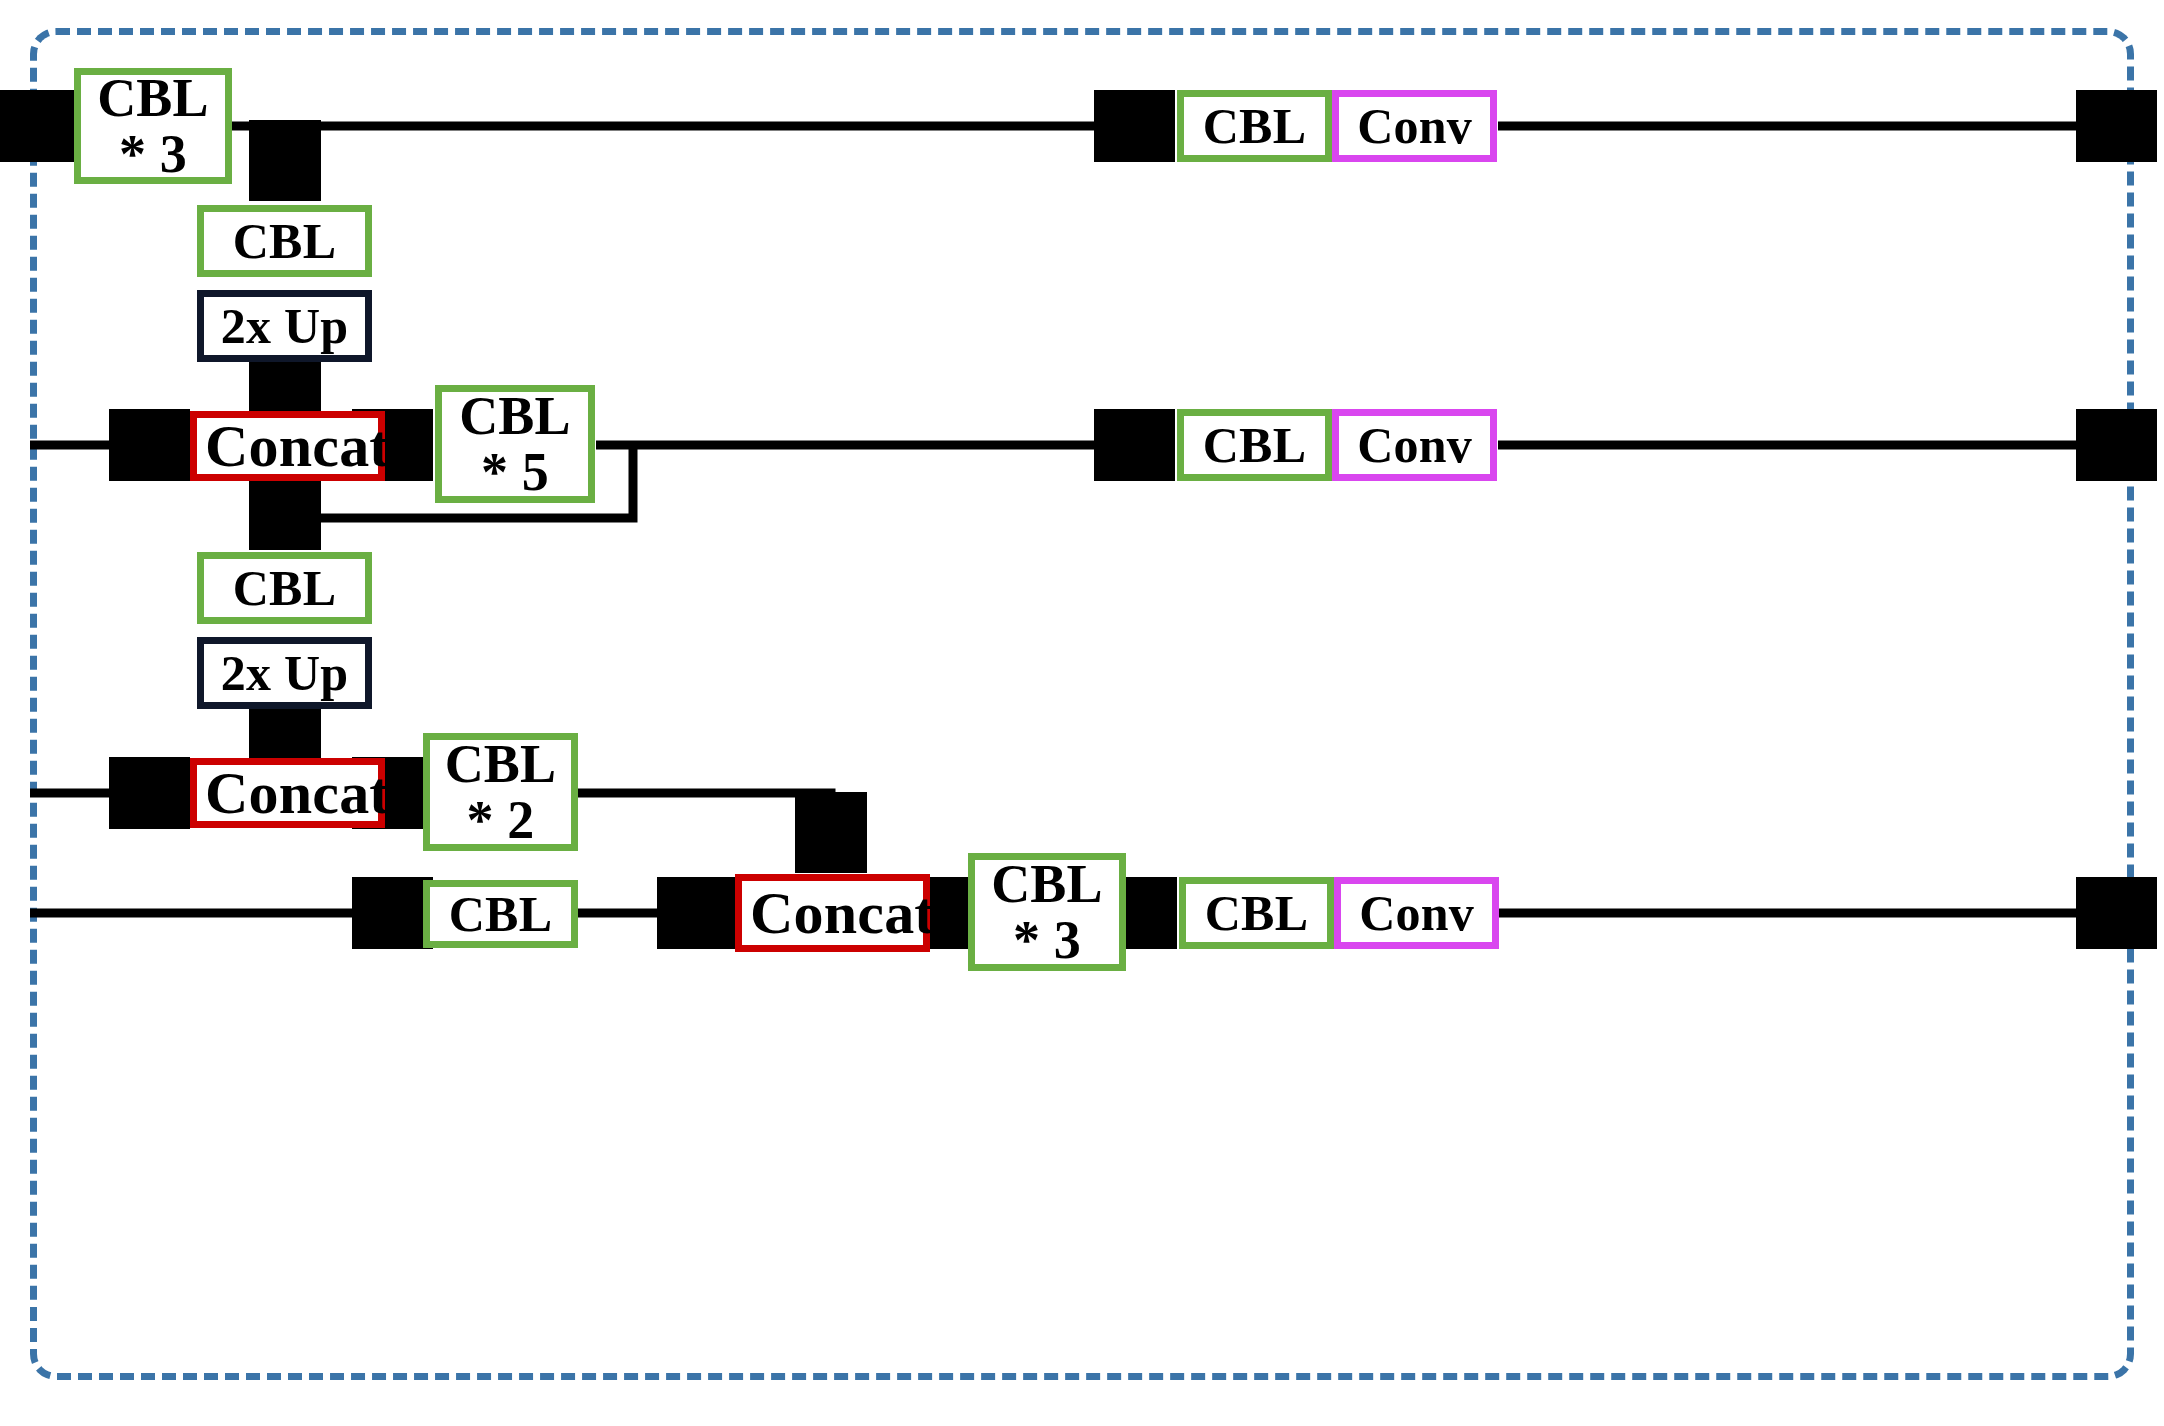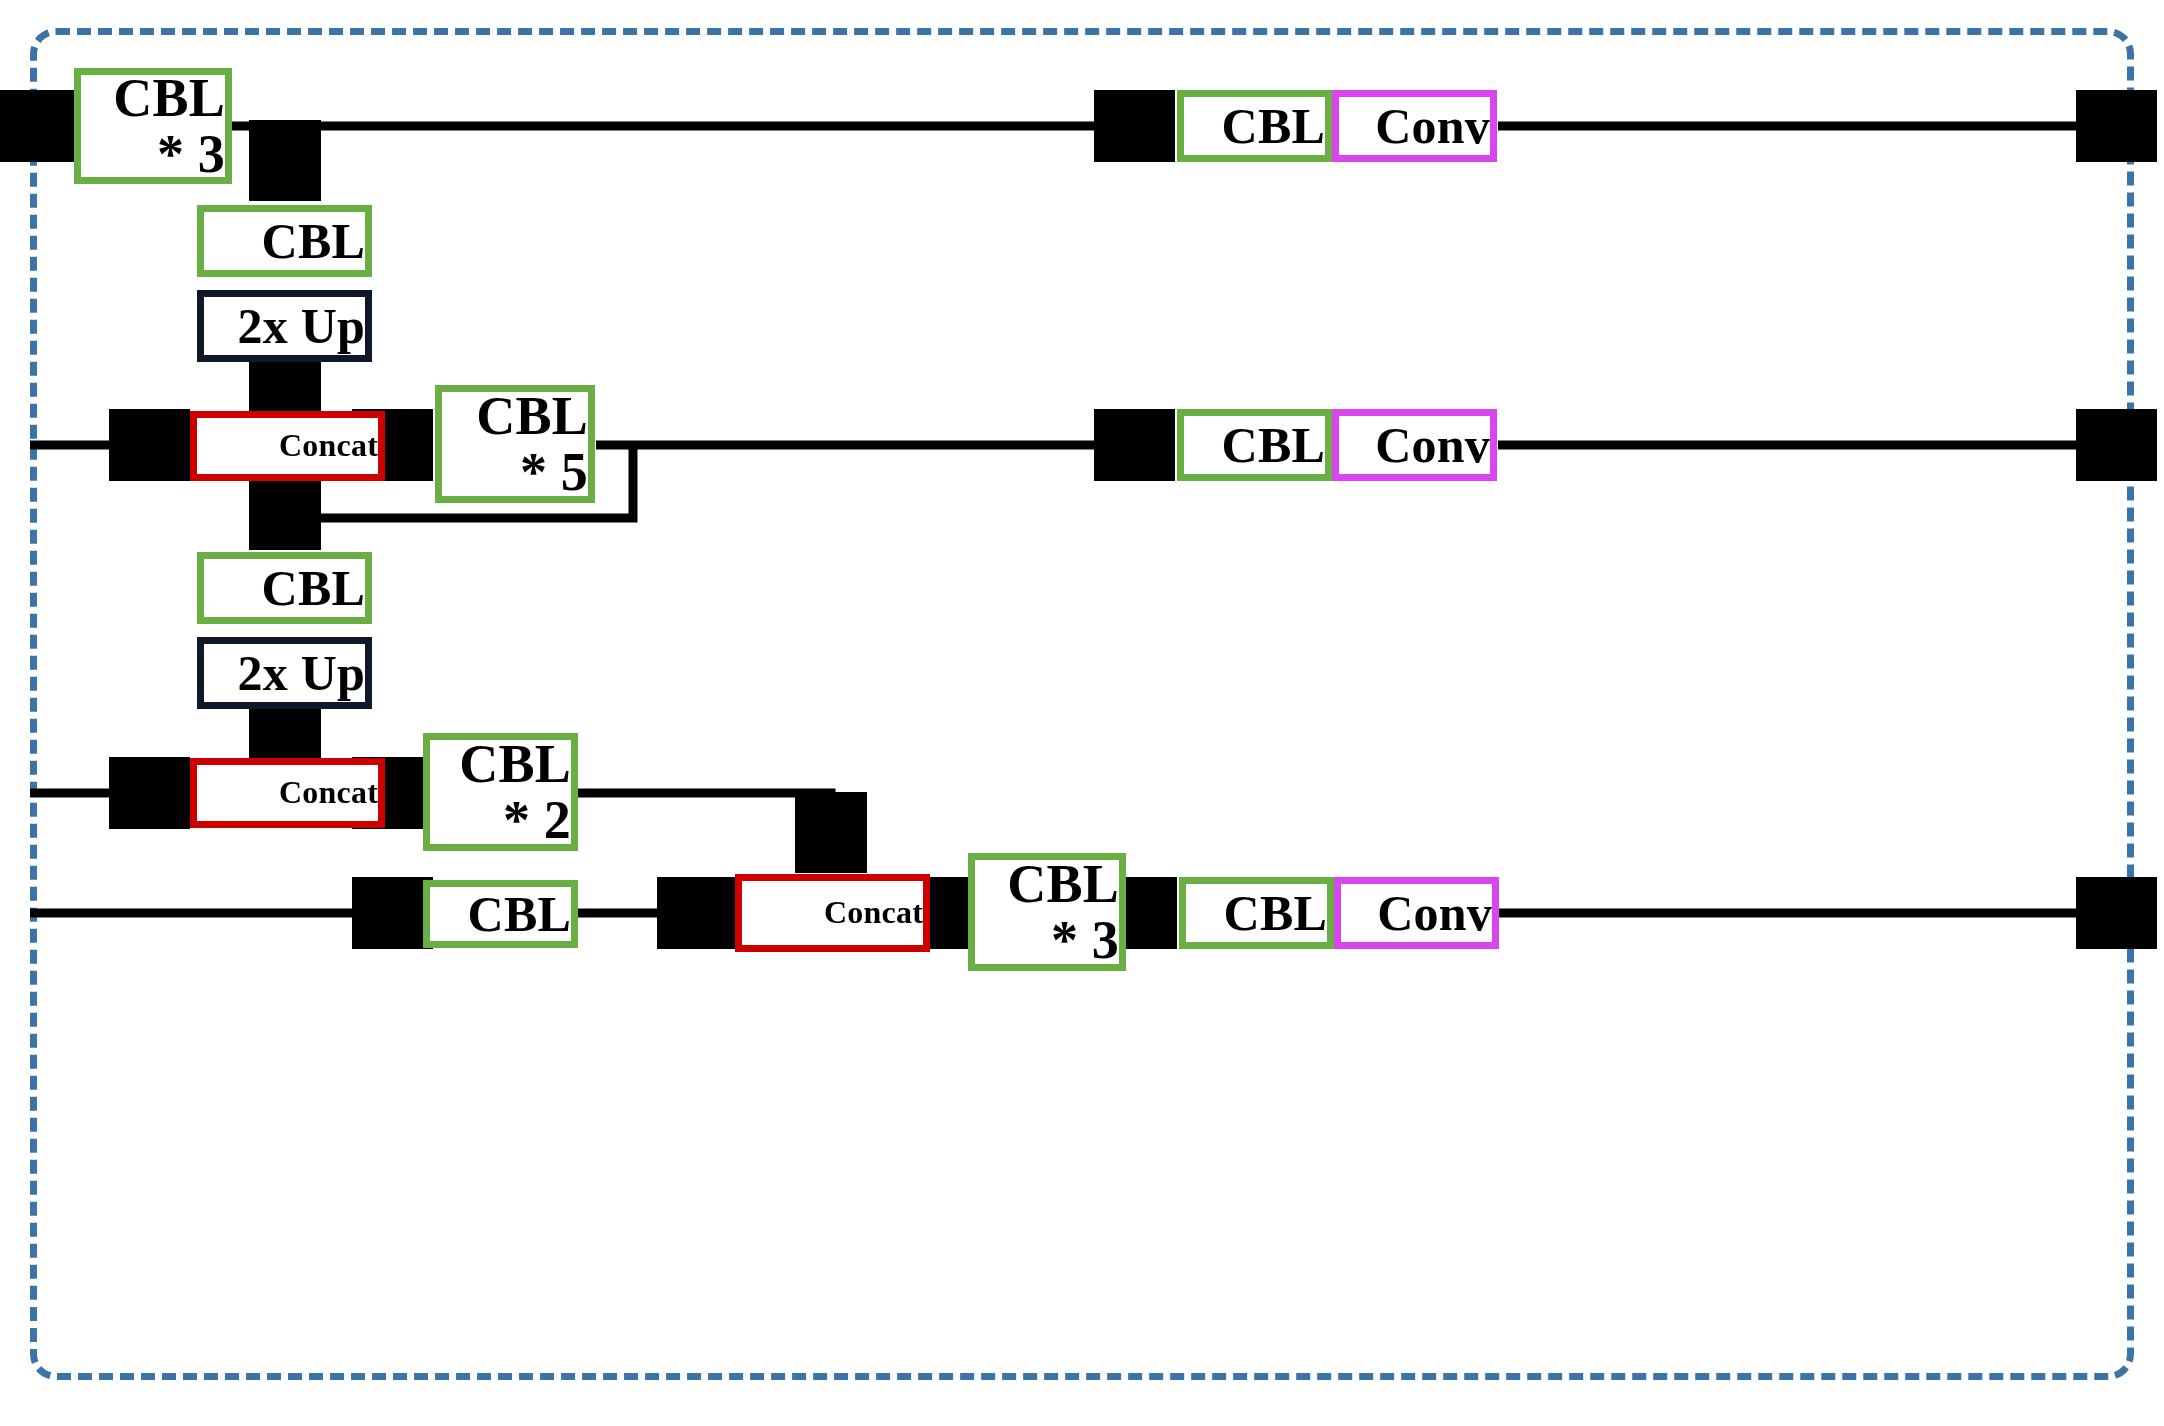--- a/index.html
+++ b/index.html
@@ -44,25 +44,24 @@
     z-index: 5;
   }
   .node.green  { border: 7px solid #6aaf43; }
   .node.blue   { border: 7px solid #0f172a; }
   .node.navy   { border: 7px solid #d946ef; }
   .node.red    { border: 7px solid #cc0000; }
 
   .node .lbl {
     display: block;
     width: 100%;
-    text-align: right;
   }
   .fs-lg { font-size: 54px; }
   .fs-md { font-size: 50px; }
-  .fs-sm { font-size: 32px; }
+  .fs-sm { font-size: 60px; padding-left: 8px; }
 
   
   svg.wires {
     position: absolute;
     left: 0;
     top: 0;
     width: 2164px;
     height: 1426px;
     z-index: 2;
     overflow: visible;

